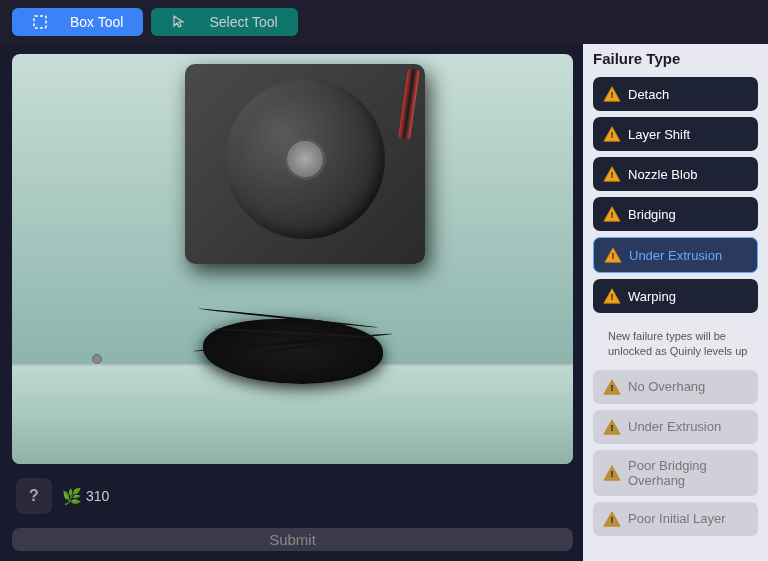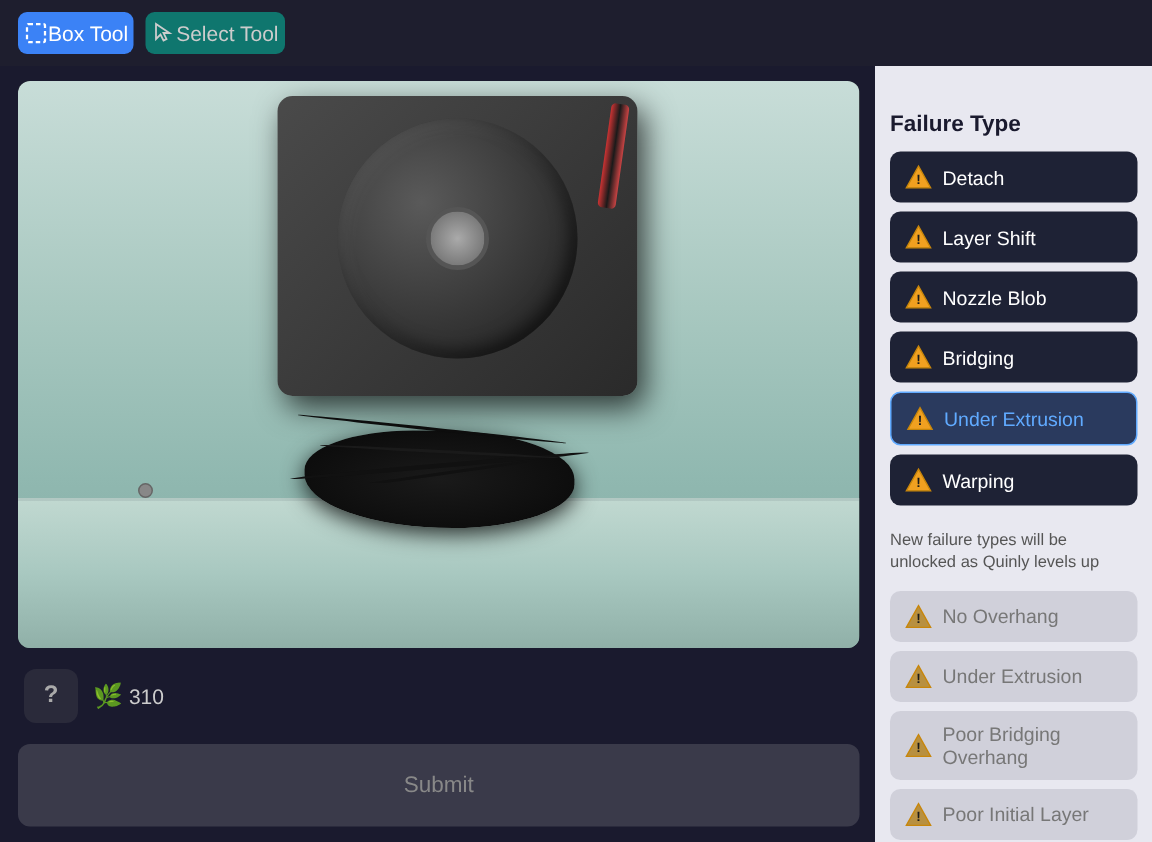--- a/index.html
+++ b/index.html
@@ -19,22 +19,22 @@
       padding: 8px 12px;
       display: flex;
       gap: 8px;
       align-items: center;
       flex-shrink: 0;
     }
 
     .tool-btn {
       display: flex;
       align-items: center;
-      gap: 0;
-      padding: 6px 4px;
+      gap: 22px;
+      padding: 6px 20px;
       border-radius: 6px;
       border: none;
       cursor: pointer;
       font-size: 14px;
       font-weight: 500;
     }
 
     .tool-btn.active {
       background: #3b82f6;
       color: #fff;
@@ -117,34 +117,34 @@
       color: #ccc;
       font-size: 14px;
     }
 
     .score-icon {
       font-size: 16px;
     }
 
     .submit-btn {
       width: 100%;
-      padding: 19px;
+      padding: 3px;
       background: #3a3a4a;
       border: none;
       border-radius: 8px;
       color: #888;
       font-size: 15px;
       cursor: pointer;
     }
 
     
     .right-panel {
       width: 185px;
       background: #e8e8f0;
-      padding: 30px 10px;
+      padding: 6px 10px;
       overflow-y: auto;
       flex-shrink: 0;
     }
 
     .section-title {
       font-size: 15px;
       font-weight: 700;
       color: #1a1a2e;
       margin-bottom: 10px;
     }
@@ -201,20 +201,21 @@
       font-weight: 700;
       color: #1a1a2e;
       margin-bottom: 4px;
     }
 
     .unlocks-desc {
       font-size: 11px;
       color: #555;
       margin-bottom: 10px;
       line-height: 1.4;
+      margin-left: 15px;
     }
 
     .right-panel::-webkit-scrollbar {
       width: 4px;
     }
     .right-panel::-webkit-scrollbar-track {
       background: #d8d8e8;
     }
     .right-panel::-webkit-scrollbar-thumb {
       background: #aaa;

